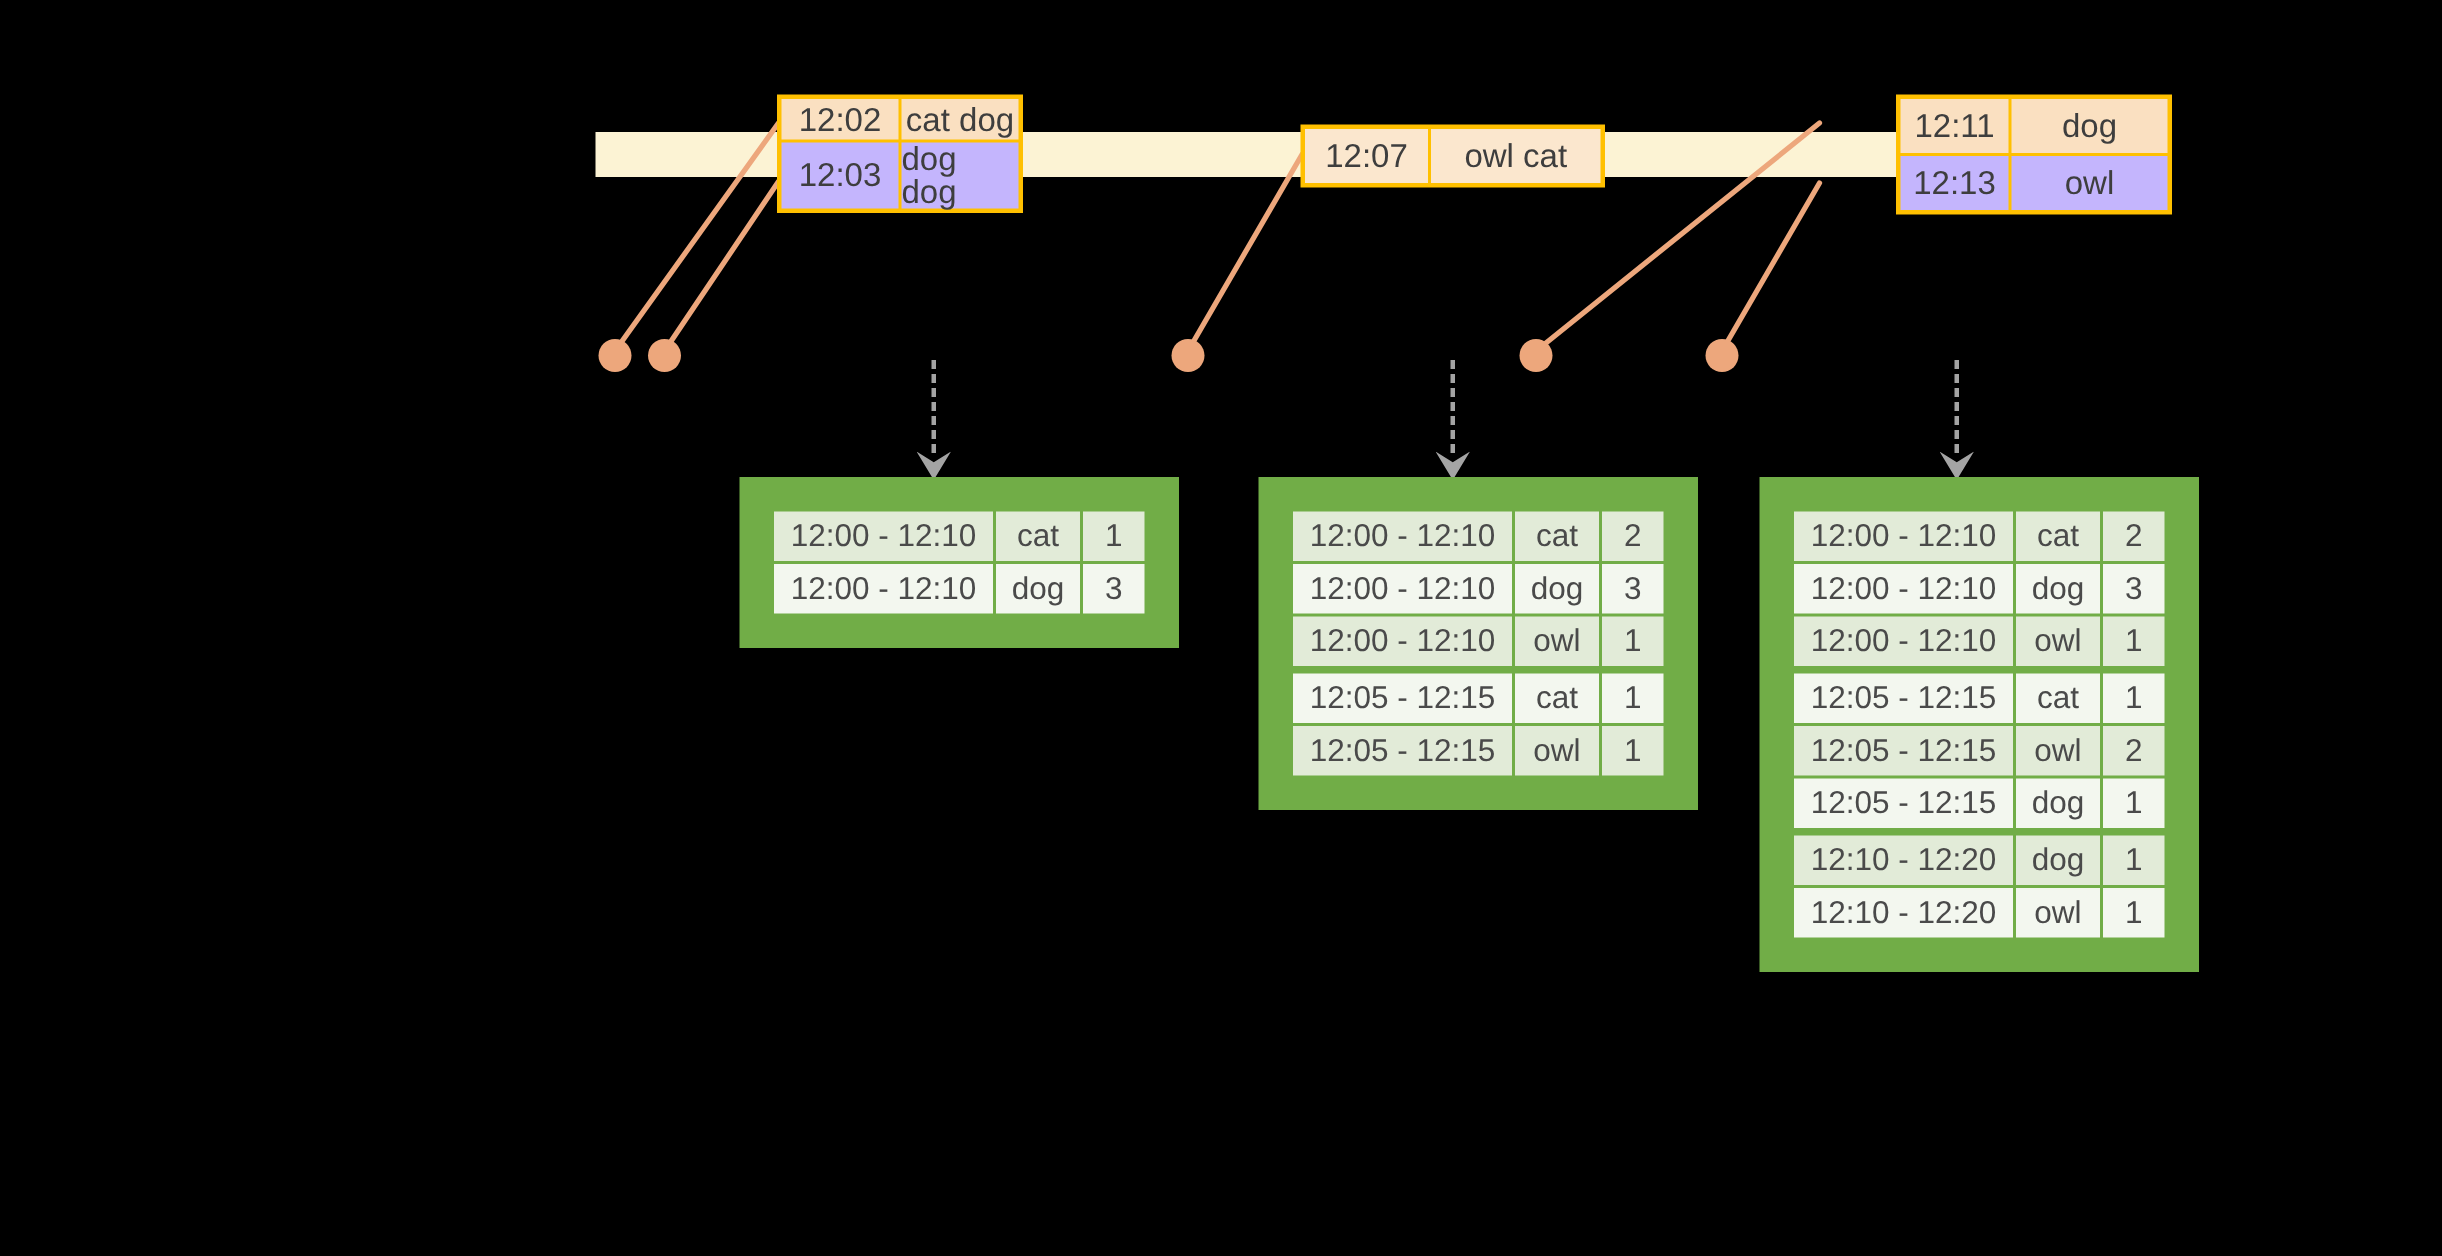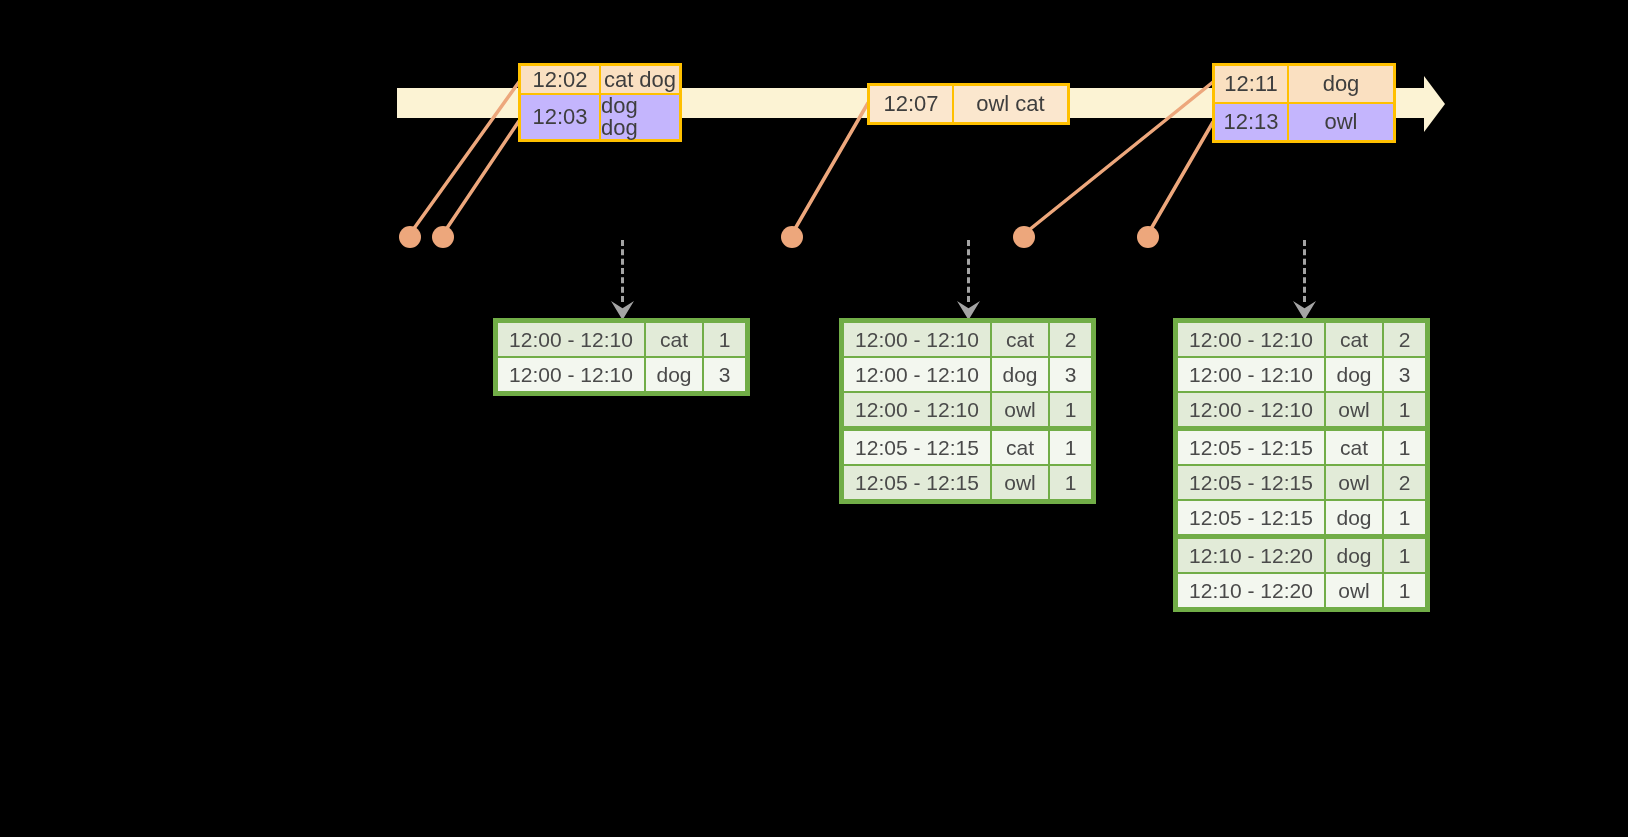--- a/index.html
+++ b/index.html
@@ -19,21 +19,21 @@
   
   svg.lines { position:absolute; left:0; top:0; }
 
   
   .ebox {
     position:absolute; background:#FFC000; padding:3px;
     display:grid; gap:2px; box-sizing:border-box;
   }
   #ebox1 { left:518px; top:63px;  width:164px; height:79px; grid-template-columns:78px 1fr; grid-template-rows:1fr 1fr; }
   #ebox2 { left:867px; top:83px;  width:203px; height:42px; grid-template-columns:82px 1fr; grid-template-rows:1fr; }
-  #ebox3 { left:1212px; top:63px; width:184px; height:80px; grid-template-columns:72px 1fr; grid-template-rows:1fr 1fr; }
+  #ebox3 { left:1264px; top:63px; width:184px; height:80px; grid-template-columns:72px 1fr; grid-template-rows:1fr 1fr; }
   .ebox .cell {
     display:flex; align-items:center; justify-content:center;
     font-size:22px; color:#3E3E3E; line-height:1;
   }
   .e-dark  { background:#FAE0C1; }
   .e-light { background:#c4b5fd; }
   .e-mid   { background:#FBE7CE; }
 
   
   .dot {
@@ -43,21 +43,21 @@
 
   
   .trigger { position:absolute; top:240px; height:62px; width:0; border-left:3px dashed #A4A4A4; }
   .trigger-head {
     position:absolute; top:301px; width:23px; height:19px; background:#A4A4A4;
     clip-path:polygon(0 0,50% 38%,100% 0,50% 100%);
   }
 
   
   .rtable {
-    position:absolute; top:318px; background:#71AD47; padding:5px;
+    position:absolute; top:318px; background:#71AD47; padding:23px;
     display:flex; flex-direction:column; gap:5px;
   }
   #rtable1 { left:493px; }
   #rtable2 { left:839px; }
   #rtable3 { left:1173px; }
   .rgroup { display:flex; flex-direction:column; gap:2px; }
   .rrow { display:grid; grid-template-columns:146px 56px 41px; gap:2px; height:33px; }
   .rrow .cell {
     display:flex; align-items:center; justify-content:center;
     font-size:21px; color:#4A4A4A; line-height:1;

